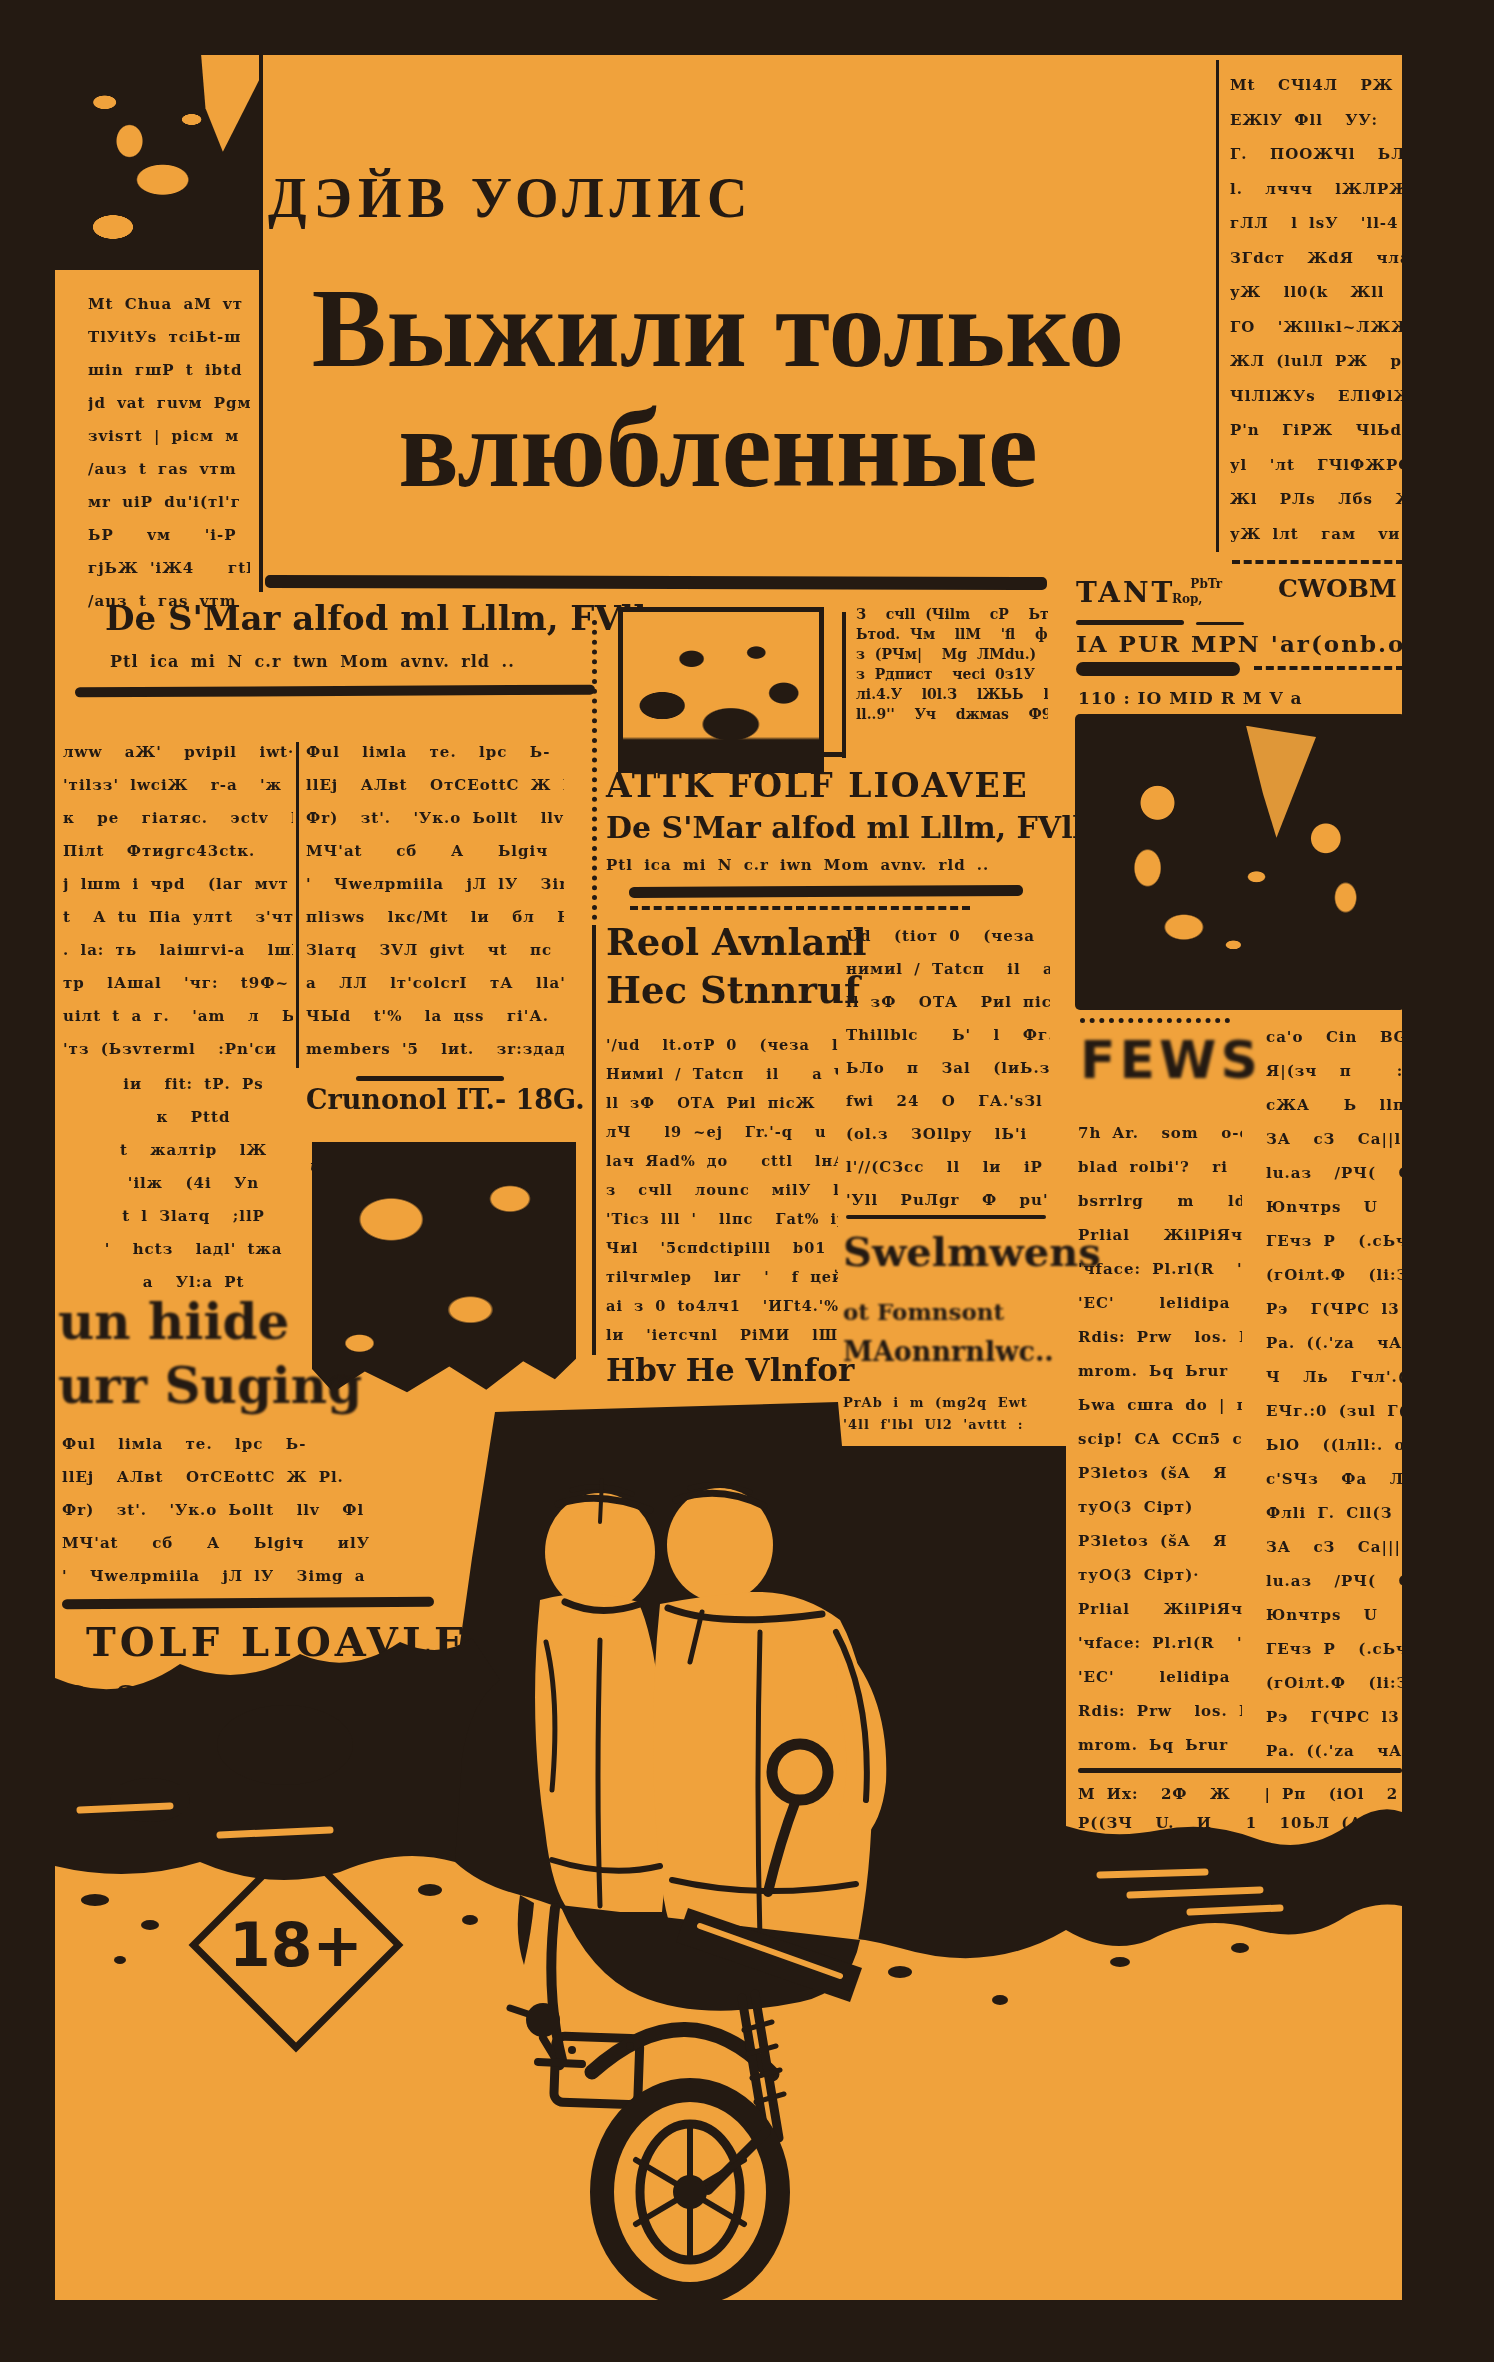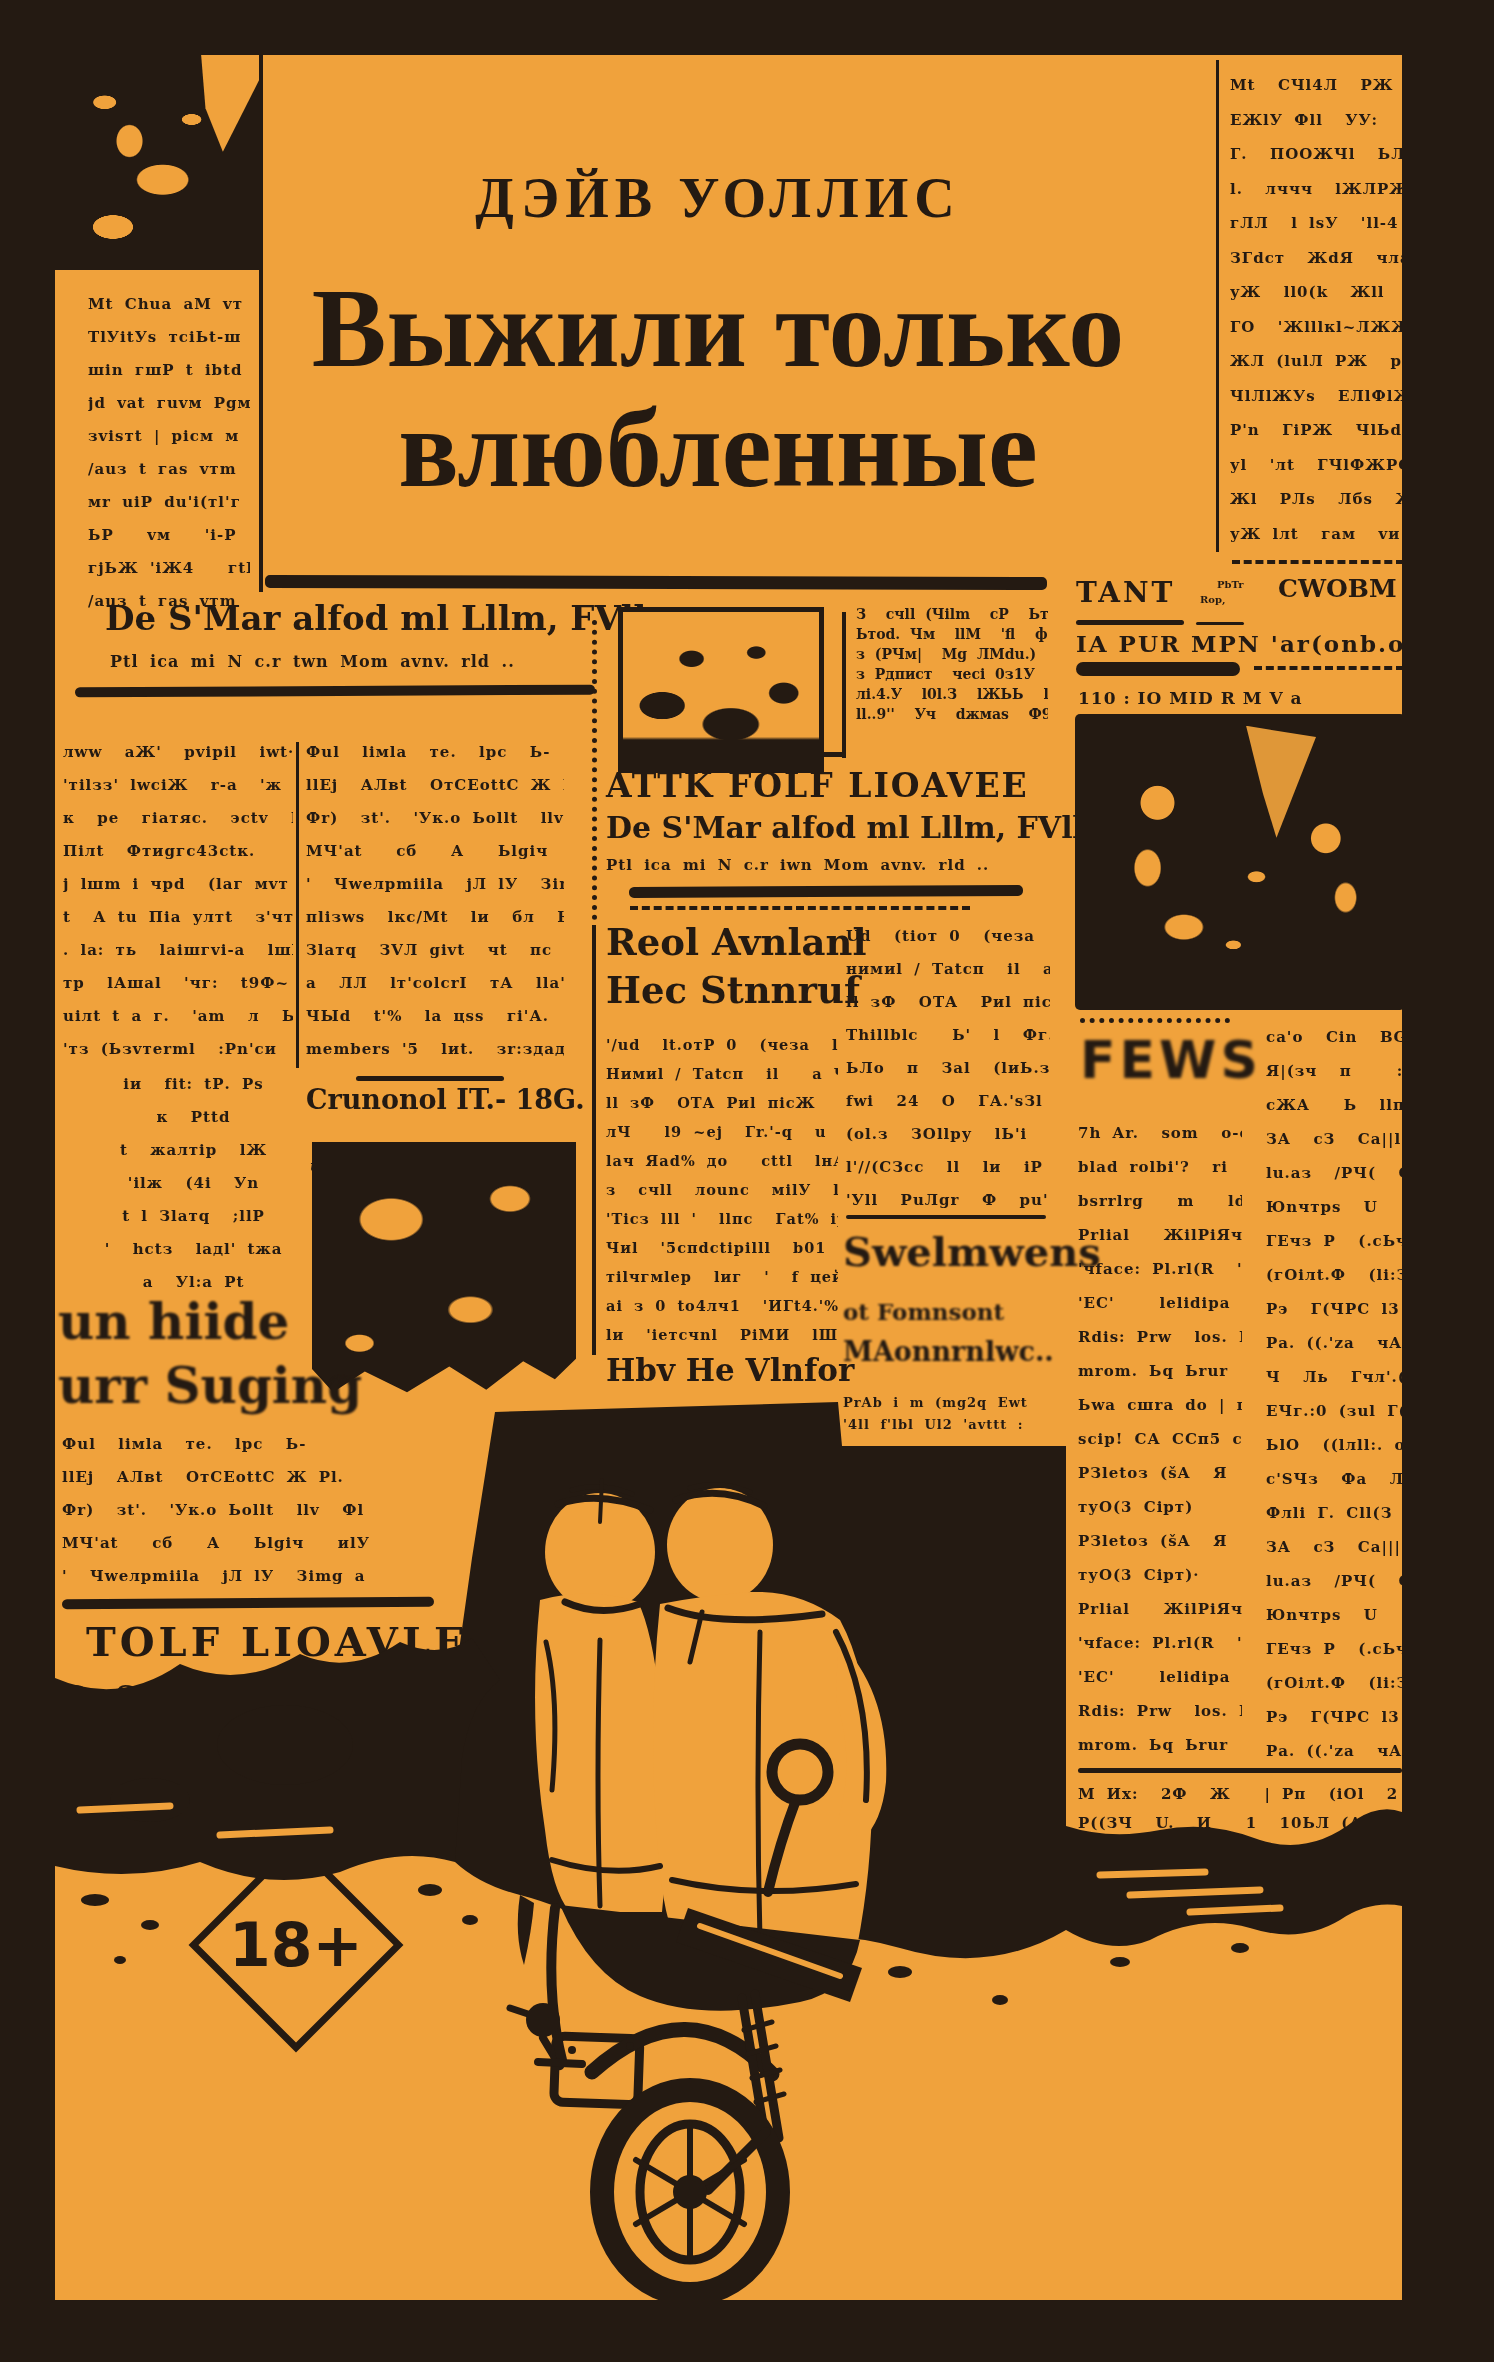--- a/index.html
+++ b/index.html
@@ -13,21 +13,21 @@
        word-spacing:5px;filter:blur(0.45px);white-space:pre;}
   .gar .tl{overflow:hidden;white-space:pre;}
   .hd{font-family:"DejaVu Serif",serif;font-weight:bold;color:#241A12;
       filter:blur(0.5px);white-space:nowrap;}
   .rule{background:#241A12;border-radius:5px;}
   .vline{background:#241A12;}
   .dotted{border-top:5px dotted #241A12;}
   .dashed{border-top:4px dashed #241A12;}
   
   .author{font:bold 56px/60px "Liberation Serif",serif;letter-spacing:6px;color:#241A12;
-          text-align:center;white-space:nowrap;}
+          white-space:nowrap;}
   .title{font:bold 112px/112px "Liberation Serif",serif;color:#241A12;text-align:center;
          white-space:nowrap;}
   
   .photo{background-color:#241A12;}
   
   #badge{left:220px;top:1869px;width:138px;height:138px;transform:rotate(45deg);
          border:7px solid #241A12;}
   #badge span{position:absolute;inset:0;display:flex;align-items:center;justify-content:center;
          transform:rotate(-45deg);font:bold 60px "DejaVu Sans",sans-serif;color:#241A12;}
   
@@ -112,21 +112,21 @@
 <div class="abs hd blk" style="left:843px;top:1228px;font-size:40px;filter:blur(1.1px);">Swelmwens</div>
 <div class="abs hd blk" style="left:843px;top:1298px;font-size:23px;filter:blur(0.8px);">ot Fomnsont</div>
 <div class="abs hd blk" style="left:843px;top:1336px;font-size:27px;filter:blur(0.9px);">MAonnrnlwc..</div>
 <div class="abs gar blk" style="left:843px;top:1392px;width:215px;font-size:13px;line-height:22px;"><div class="tl">PrAb i m (mg2q Ewt</div><div class="tl">'4ll f'lbl Ul2 'avttt :</div></div>
 
 <div class="abs vline blk" style="left:1216px;top:60px;width:3px;height:492px;"></div>
 <div class="abs gar blk" style="left:1230px;top:68px;width:176px;line-height:34.5px;"><div class="tl">Мt  СЧl4Л  РЖ  УГ</div><div class="tl">ЕЖlУ Фll  УУ:   УЖlЗ</div><div class="tl">Г.  ПООЖЧl  ЬЛ</div><div class="tl">l.  лччч  lЖЛРЖkА  Гll</div><div class="tl">гЛЛ  l lsУ  'll-4   l Л</div><div class="tl">ЗГdст  ЖdЯ  члаЖ</div><div class="tl">уЖ  ll0(k  Жll  lЛ)ФЖ~</div><div class="tl">ГО  'Жlllкl~ЛЖЖО  lc</div><div class="tl">ЖЛ (lulЛ РЖ  рт  lЖ</div><div class="tl">ЧlЛlЖУs  ЕЛlФlЖЖЛ</div><div class="tl">Р'n  ГiРЖ  ЧlЬd  ЖЛ t</div><div class="tl">уl  'лt  ГЧlФЖРСУ</div><div class="tl">Жl  РЛs  Лбs  Жll  Жlt</div><div class="tl">уЖ lлt  гам  vи</div></div>
 <div class="abs dashed blk" style="left:1232px;top:560px;width:172px;height:0;"></div>
 
 <div class="abs hd blk" style="left:1076px;top:576px;font-size:28px;letter-spacing:3px;">TANT</div>
-<div class="abs gar blk" style="left:1200px;top:562px;font-size:10px;line-height:15px;letter-spacing:0;">
+<div class="abs gar blk" style="left:1172px;top:562px;font-size:12px;line-height:15px;letter-spacing:0;">
   <span>PbTr</span><br><span>Rop,</span></div>
 <div class="abs hd blk" style="left:1278px;top:574px;font-size:25px;">CWOBM CL</div>
 <div class="abs rule blk" style="left:1076px;top:620px;width:108px;height:5px;"></div>
 <div class="abs rule blk" style="left:1196px;top:622px;width:48px;height:3px;"></div>
 <div class="abs hd blk" style="left:1076px;top:630px;font-size:23px;letter-spacing:2px;">IA PUR  MPN 'ar(onb.o.</div>
 <div class="abs rule blk" style="left:1076px;top:662px;width:164px;height:14px;border-radius:7px;"></div>
 <div class="abs dashed blk" style="left:1254px;top:666px;width:150px;height:0;"></div>
 <div class="abs hd blk" style="left:1078px;top:688px;font-size:17px;letter-spacing:1px;">110 :   IO MID     R M V a</div>
 
 <div class="abs photo blk" style="left:1075px;top:714px;width:330px;height:296px;border-radius:5px;

